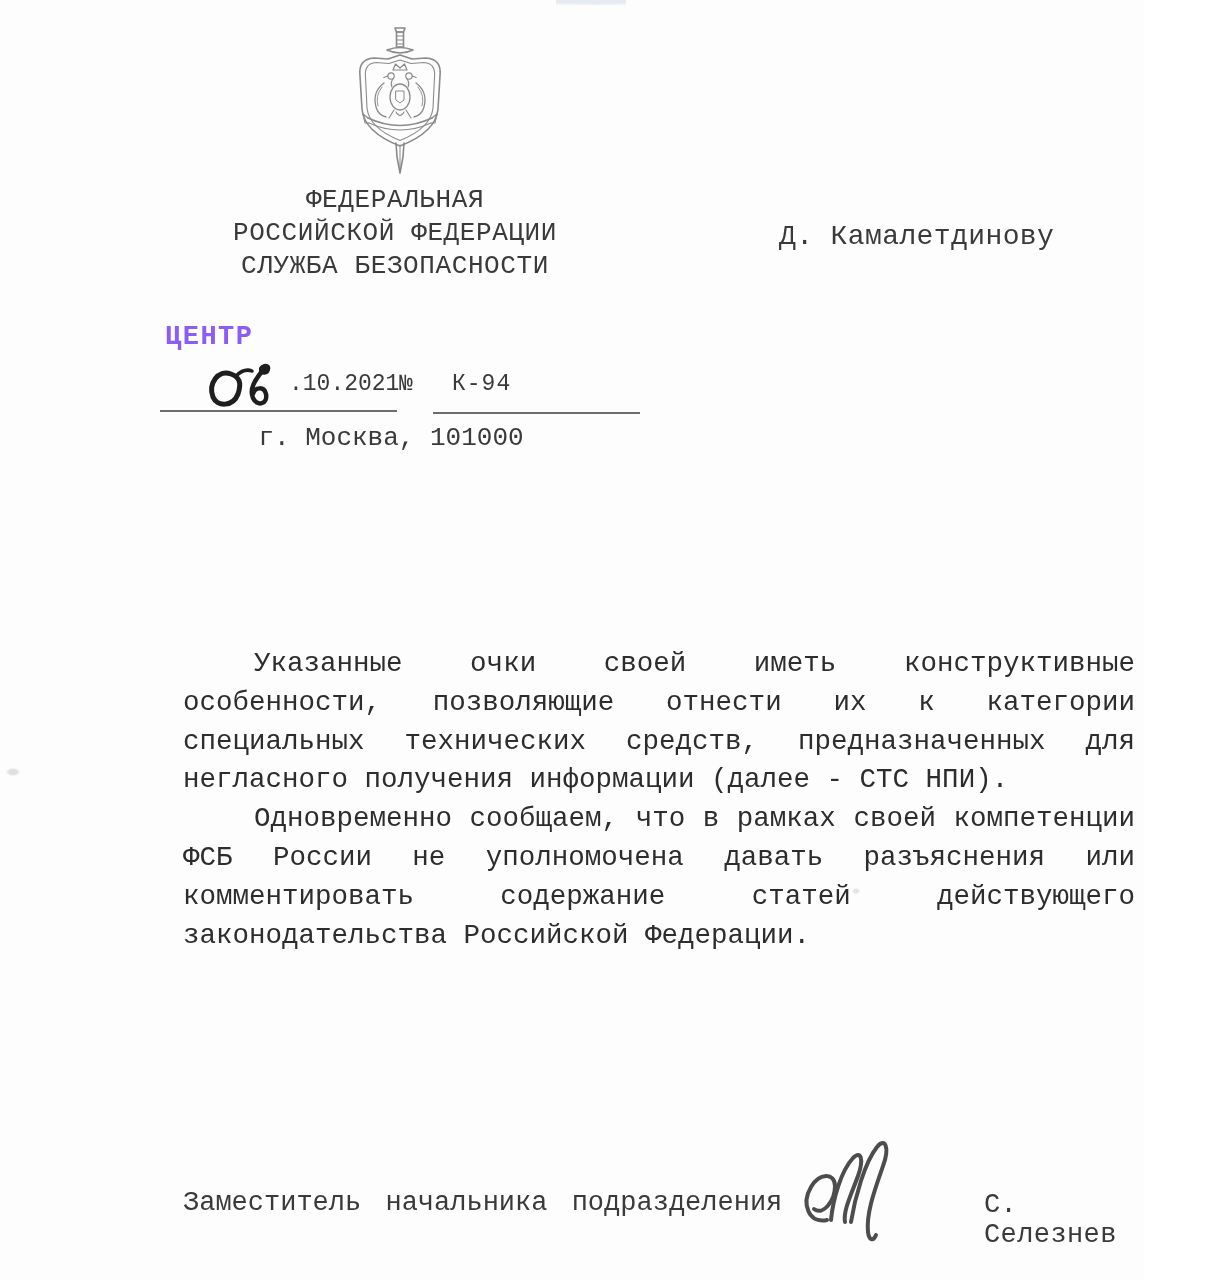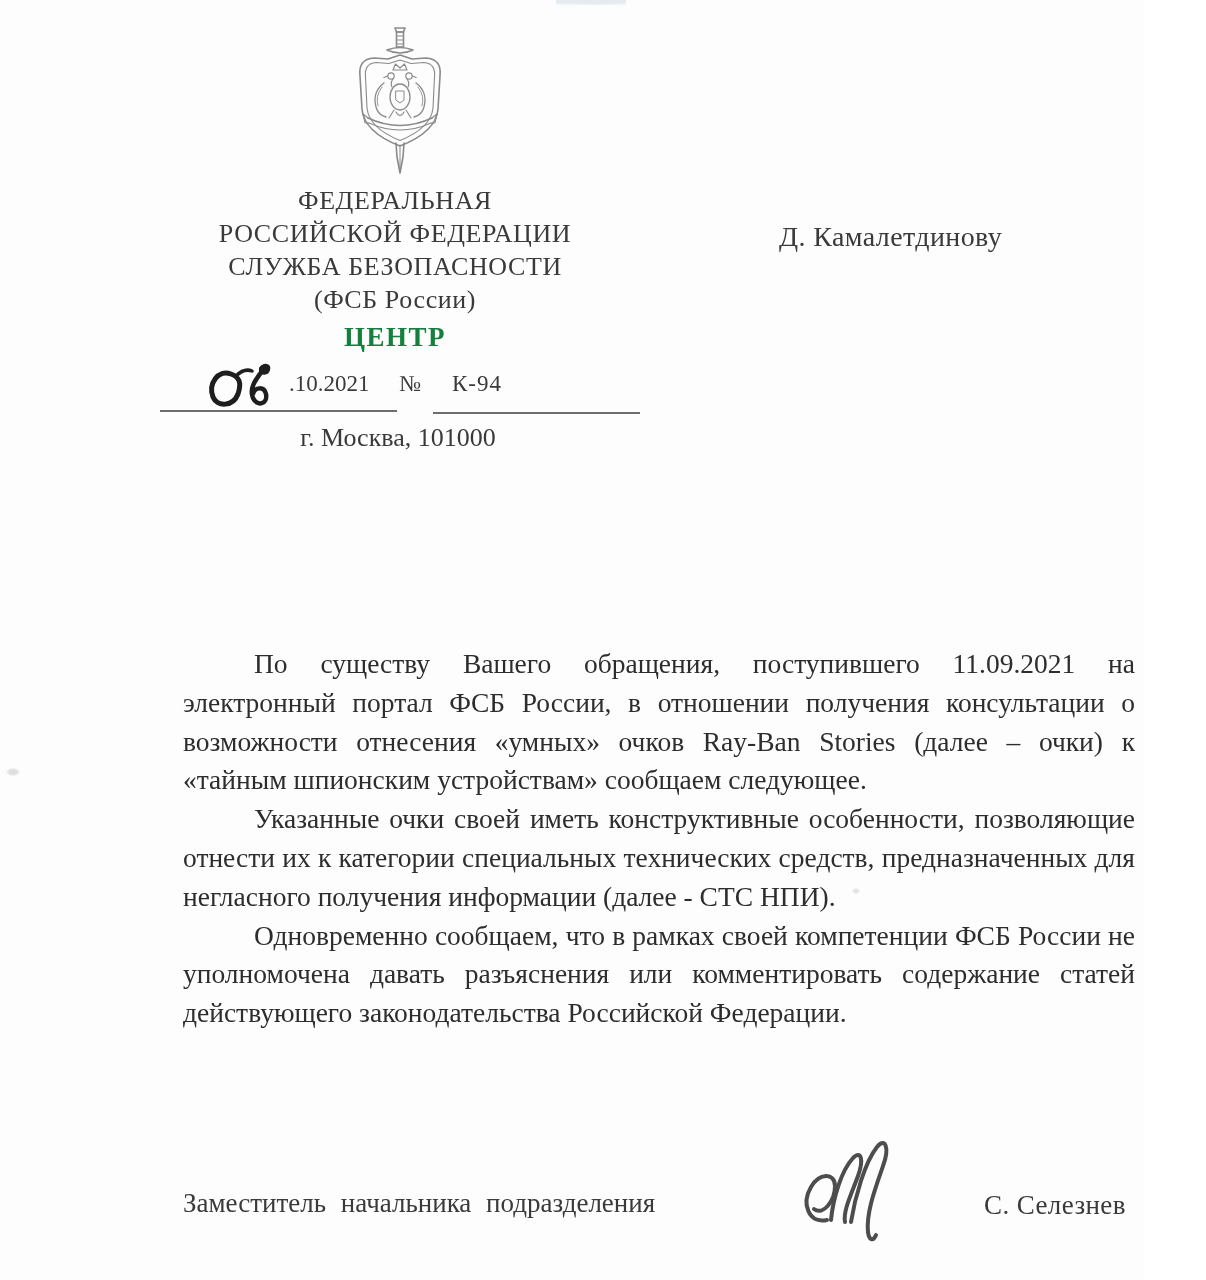--- a/index.html
+++ b/index.html
@@ -6,21 +6,21 @@
     margin: 0;
     padding: 0;
     background: #ffffff;
   }
   .page {
     position: relative;
     width: 1144px;
     height: 1280px;
     background: #fdfdfd;
     overflow: hidden;
-    font-family: Liberation Serif, serif;
+    font-family: Liberation Mono, monospace;
     color: #2e2e2e;
   }
 
   
   .emblem {
     position: absolute;
     left: 338px;
     top: 24px;
     width: 124px;
     height: 154px;
@@ -34,25 +34,24 @@
     font-size: 26px;
     line-height: 33px;
     letter-spacing: 0.6px;
     color: #3a3a3a;
   }
   .unit-title {
     position: absolute;
     left: 165px;
     top: 322px;
     width: 460px;
-    text-align: center;
     font-size: 27px;
     font-weight: bold;
     letter-spacing: 1.5px;
-    color: #15803d;
+    color: #8b5cf6;
   }
   .addressee {
     position: absolute;
     left: 779px;
     top: 188px;
     font-size: 28px;
     letter-spacing: 0.4px;
     color: #3a3a3a;
     margin-top: 33px;
   }
@@ -77,21 +76,21 @@
   .ref-number { left: 452px; letter-spacing: 1px; }
   .ref-line {
     position: absolute;
     height: 0;
     border-bottom: 2px solid #6e6e6e;
   }
   .ref-line-1 { left: 160px; top: 410px; width: 237px; }
   .ref-line-2 { left: 433px; top: 412px; width: 207px; }
   .city-line {
     position: absolute;
-    left: 168px;
+    left: 161px;
     top: 423px;
     width: 460px;
     text-align: center;
     font-size: 26px;
     color: #3a3a3a;
   }
 
   
   .body-text {
     position: absolute;
@@ -186,21 +185,20 @@
 
     <path d="M30,93 q32,15 64,0"></path>
     <path d="M31,98 q31,14 62,0" stroke-width="1.1"></path>
     <path d="M30,93 l-5,-4 l2,9 l4,0 M94,93 l5,-4 l-2,9 l-4,0" stroke-width="1.1"></path>
   </svg>
 
   <div class="org-block">
     <div>ФЕДЕРАЛЬНАЯ</div>
     <div>РОССИЙСКОЙ ФЕДЕРАЦИИ</div>
     <div>СЛУЖБА БЕЗОПАСНОСТИ</div>
-    <div>(ФСБ России)</div>
   </div>
 
   <div class="unit-title">ЦЕНТР</div>
 
   <div class="addressee">Д. Камалетдинову</div>
 
   <svg class="hand-day" viewBox="0 0 80 56" fill="none" stroke="#1e1e1e" stroke-width="5" stroke-linecap="round" stroke-linejoin="round">
     <path d="M28,14 C15,9 5,24 10,37 C14,47 30,47 35,34 C39,22 36,17 28,14 Z"></path>
     <path d="M33,16 C38,11 44,9 49,11" stroke-width="3.5"></path>
     <path d="M60,10 C52,20 46,29 50,38 C54,47 65,44 63,34 C61,26 52,27 50,34" stroke-width="4.5"></path>
@@ -210,21 +208,20 @@
   <span class="ref-text ref-date">.10.2021</span>
   <span class="ref-text ref-nosign">№</span>
   <span class="ref-text ref-number">К-94</span>
 
   <div class="ref-line ref-line-1"></div>
   <div class="ref-line ref-line-2"></div>
 
   <div class="city-line">г. Москва, 101000</div>
 
   <div class="body-text">
-    <p>По существу Вашего обращения, поступившего 11.09.2021 на электронный портал ФСБ России, в отношении получения консультации о возможности отнесения «умных» очков Ray-Ban Stories (далее – очки) к «тайным шпионским устройствам» сообщаем следующее.</p>
     <p>Указанные очки своей иметь конструктивные особенности, позволяющие отнести их к категории специальных технических средств, предназначенных для негласного получения информации (далее - СТС НПИ).</p>
     <p>Одновременно сообщаем, что в рамках своей компетенции ФСБ России не уполномочена давать разъяснения или комментировать содержание статей действующего законодательства Российской Федерации.</p>
   </div>
 
   <div class="sig-title">Заместитель начальника подразделения</div>
 
   <svg class="sig-scribble" viewBox="0 0 118 124" fill="none" stroke="#4d4d4d" stroke-width="4" stroke-linecap="round" stroke-linejoin="round">
     <path d="M34,94 C16,98 8,78 18,61 C26,47 42,46 42,60 C42,75 30,90 21,83"></path>
     <path d="M38,94 C40,73 48,45 60,32 C68,24 71,33 65,50 C58,69 50,85 52,96"></path>
     <path d="M58,96 C62,71 72,36 84,21 C92,11 97,21 90,40 C82,63 73,87 75,106 C76,114 80,116 83,109"></path>

